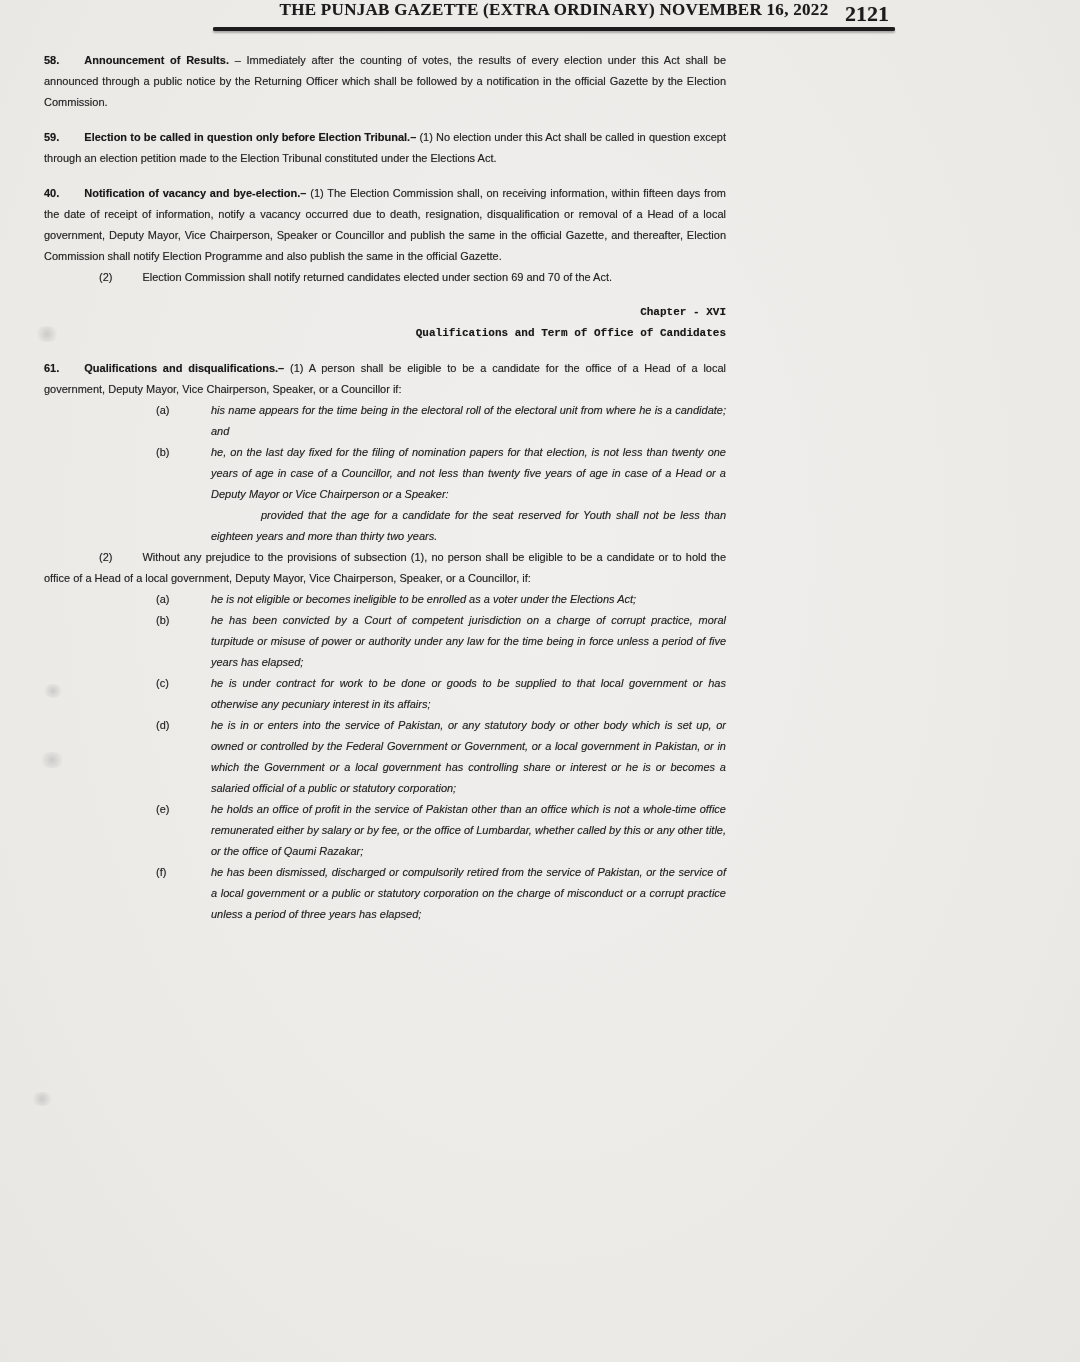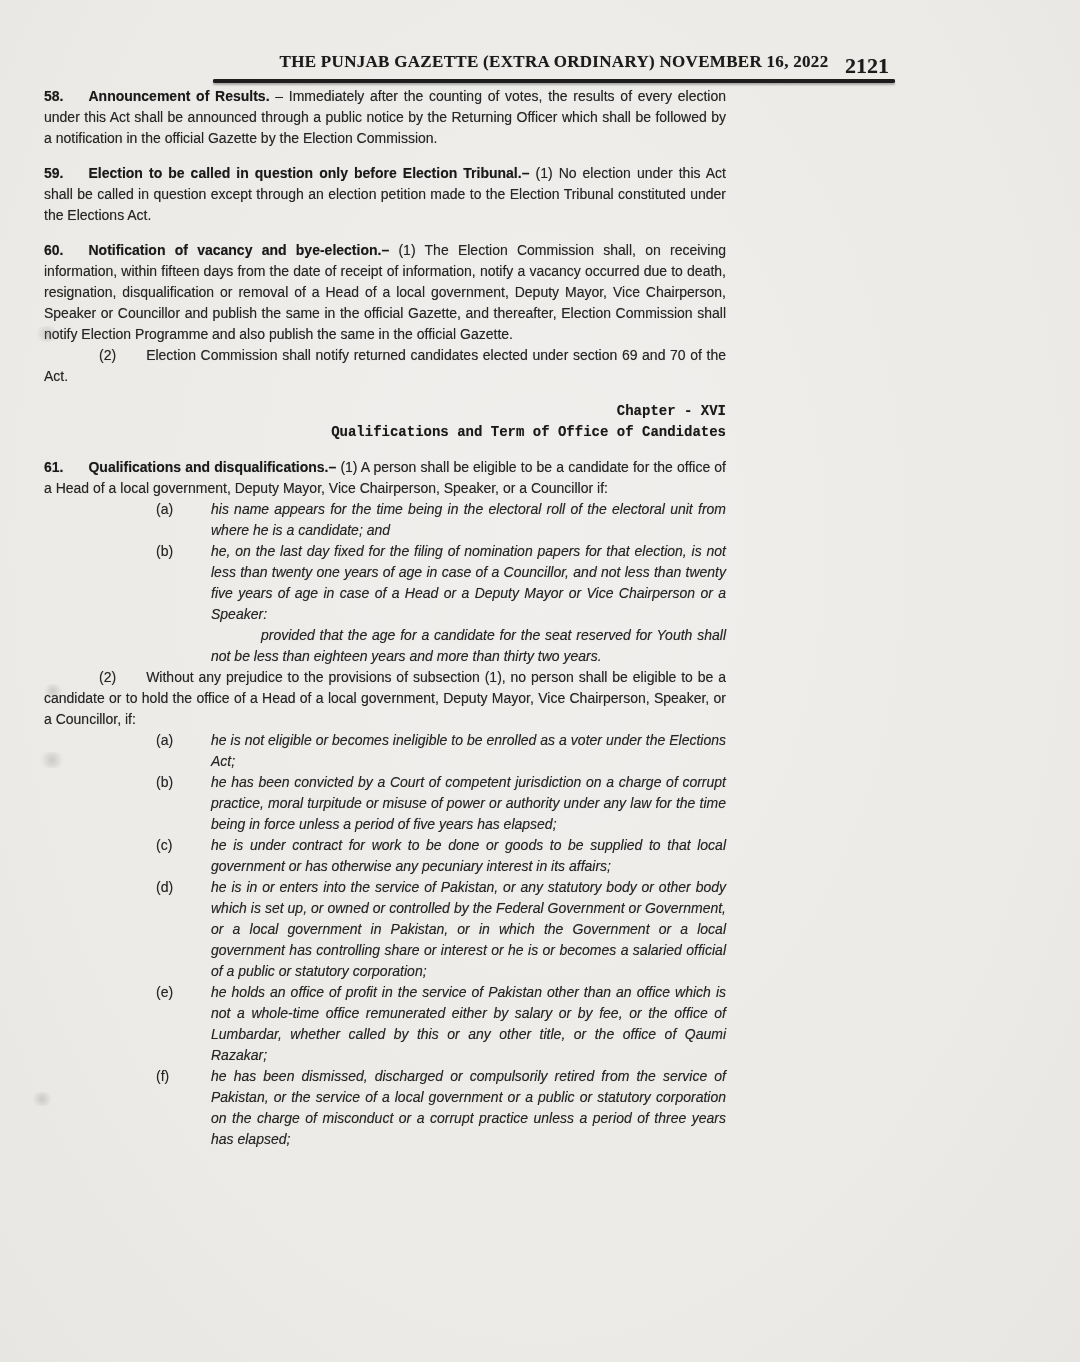--- a/index.html
+++ b/index.html
@@ -13,40 +13,40 @@
     margin:0 auto;
     background:#edecea;
     background-image:radial-gradient(ellipse at 50% 40%, #f0efed 0%, #ebeae7 70%, #e7e6e3 100%);
     color:#262626;
     overflow:hidden;
     text-shadow:0 0 .7px rgba(40,40,40,.45);
   }
   .content-col{ margin:0 185px 0 213px; width:682px; }
 
   
-  .hdr{ padding-top:52px; }
+  .hdr{ }
   .hdr-row{ position:relative; text-align:center; height:22px; }
   .hdr-title{
     font-family:"Liberation Serif","DejaVu Serif",serif;
     font-weight:700; font-size:17px; letter-spacing:.3px; color:#1b1b1b;
     white-space:nowrap;
   }
   .hdr-page{
     position:absolute; right:6px; top:1px;
     font-family:"Liberation Serif","DejaVu Serif",serif;
     font-weight:700; font-size:22px; color:#1b1b1b;
   }
   .hdr-rule{
     margin-top:5px; height:4px; background:#1d1d1d;
     box-shadow:0 2px 2px rgba(20,20,20,.3);
     border-radius:2px/1px;
   }
 
   
-  .doc{ padding-top:3px; font-size:14px; line-height:21px; text-align:justify;margin-left:44px; }
+  .doc{ padding-top:19px; font-size:11px; line-height:21px; text-align:justify;margin-left:44px; }
   p{ margin:0; }
   .b{ font-weight:700; color:#191919; }
   .sec{ margin-bottom:14px; }
   .num{ margin-right:25px; }
   .subp{ text-indent:55px; }
   .sublabel{ margin-right:30px; }
 
   .chapter{ text-align:right; font-weight:700; color:#191919; margin:12px 0 14px 0;font-family:Liberation Mono, monospace; }
   .chapter div{ line-height:21px; }
 
@@ -93,21 +93,21 @@
 
     <div class="sec">
       <p>
         <span class="b num">59.</span><span class="b">Election to be called in question only before Election Tribunal.–</span>
         <span>(1) No election under this Act shall be called in question except through an election petition made to the Election Tribunal constituted under the Elections Act.</span>
       </p>
     </div>
 
     <div class="sec">
       <p>
-        <span class="b num">60.</span><span class="b">Notification of vacancy and bye-election.–</span>
+        <span class="b num">40.</span><span class="b">Notification of vacancy and bye-election.–</span>
         <span>(1) The Election Commission shall, on receiving information, within fifteen days from the date of receipt of information, notify a vacancy occurred due to death, resignation, disqualification or removal of a Head of a local government, Deputy Mayor, Vice Chairperson, Speaker or Councillor and publish the same in the official Gazette, and thereafter, Election Commission shall notify Election Programme and also publish the same in the official Gazette.</span>
       </p>
       <p class="subp">
         <span class="sublabel">(2)</span><span>Election Commission shall notify returned candidates elected under section 69 and 70 of the Act.</span>
       </p>
     </div>
 
     <div class="chapter">
       <div>Chapter - XVI</div>
       <div>Qualifications and Term of Office of Candidates</div>

